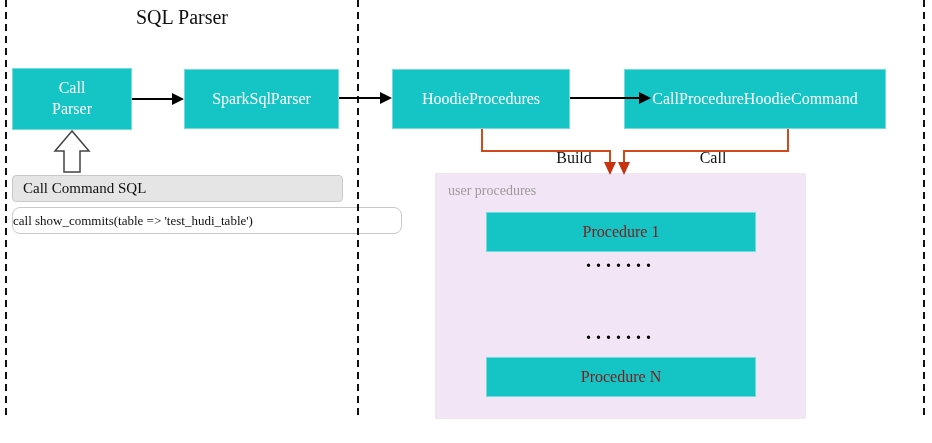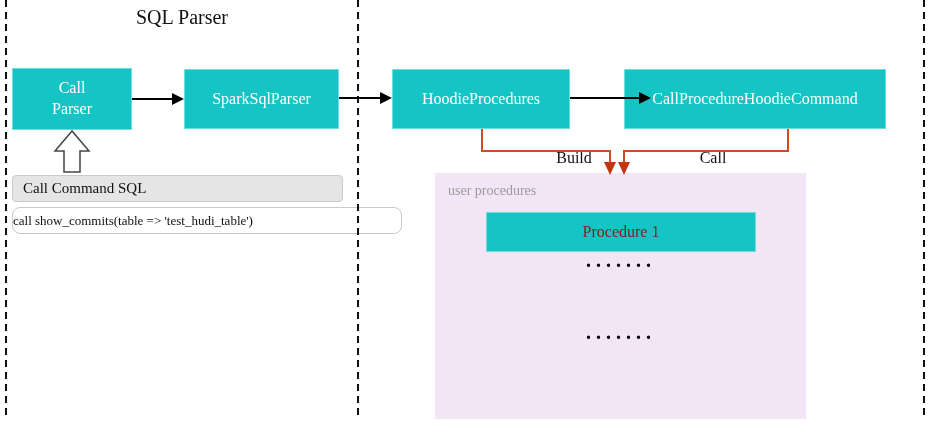--- a/index.html
+++ b/index.html
@@ -70,20 +70,21 @@
   <div class="edge-label" style="left:688px;top:128px;width:50px;">Call</div>
 
   <div class="sql-header">Call Command SQL</div>
   <div class="sql-row" style="top:207px;">call show_commits(table =&gt; 'test_hudi_table')</div>
 
   <div class="user-procs">
     <div class="user-procs-label">user procedures</div>
     <div class="proc-box" style="top:39px;">Procedure 1</div>
     <div class="dots" style="top:77px;">.......</div>
     <div class="dots" style="top:149px;">.......</div>
+    <div class="proc-box" style="top:184px;">Procedure N</div>
   </div>
 
   <svg class="overlay" width="932" height="443" viewBox="0 0 932 443">
 
     <line x1="6" y1="0" x2="6" y2="415" stroke="#111" stroke-width="2" stroke-dasharray="7 5"></line>
     <line x1="358" y1="0" x2="358" y2="415" stroke="#111" stroke-width="2" stroke-dasharray="7 5"></line>
     <line x1="924" y1="0" x2="924" y2="415" stroke="#111" stroke-width="2" stroke-dasharray="7 5"></line>
 
     <g>
       <line x1="132" y1="99" x2="172" y2="99" stroke="#000" stroke-width="2"></line>

